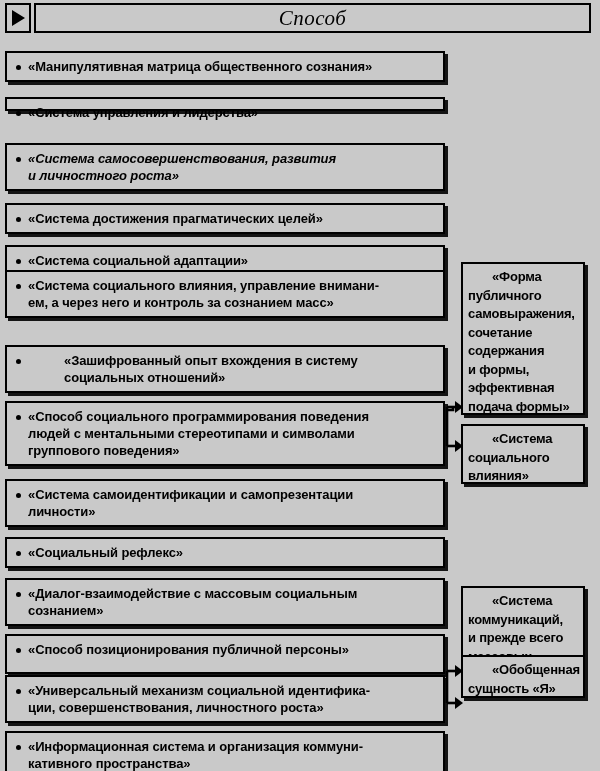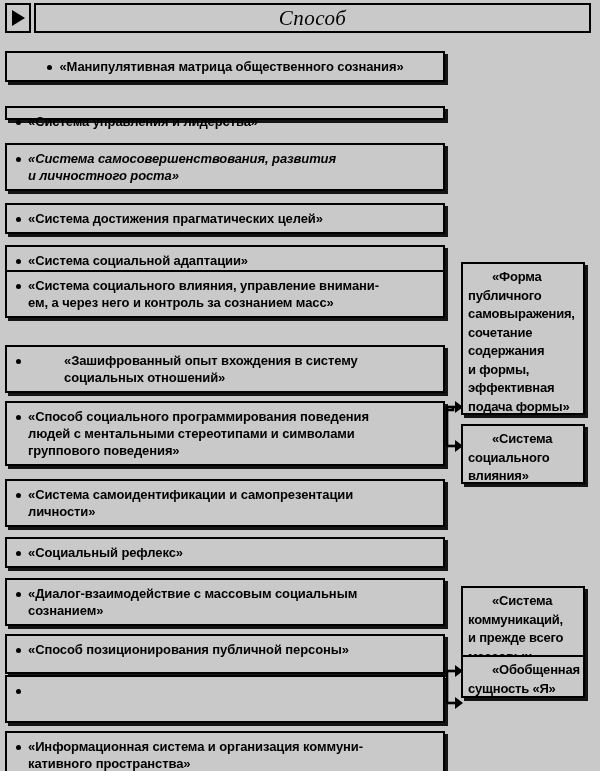--- a/index.html
+++ b/index.html
@@ -107,26 +107,26 @@
 
   <div class="header">
     <div class="header-arrow-box">
       <div class="tri"></div>
     </div>
     <div class="header-title-box">
       <span class="header-title">Способ</span>
     </div>
   </div>
 
-  <div class="panel item" style="top:51px;height:31px;justify-content:center;">
+  <div class="panel item" style="top:51px;height:31px;">
     <span class="bullet"></span>
     <span class="item-text">«Манипулятивная матрица общественного сознания»</span>
   </div>
 
-  <div class="panel item" style="top:106px;height:14px;">
+  <div class="panel item" style="top:97px;height:14px;">
     <span class="bullet"></span>
     <span class="item-text">«Система управления и лидерства»</span>
   </div>
 
   <div class="panel item" style="top:143px;height:48px;font-style:italic;">
     <span class="bullet"></span>
     <span class="item-text">«Система самосовершенствования, развития
 и личностного роста»</span>
   </div>
 
@@ -176,20 +176,22 @@
 сознанием»</span>
   </div>
 
   <div class="panel item" style="top:634px;height:40px;">
     <span class="bullet"></span>
     <span class="item-text">«Способ позиционирования публичной персоны»</span>
   </div>
 
   <div class="panel item" style="top:675px;height:48px;">
     <span class="bullet"></span>
+    <span class="item-text">«Универсальный механизм социальной идентифика-
+ции, совершенствования, личностного роста»</span>
   </div>
 
   <div class="panel item" style="top:731px;height:48px;">
     <span class="bullet"></span>
     <span class="item-text">«Информационная система и организация коммуни-
 кативного пространства»</span>
   </div>
 
   <div class="panel rbox" style="top:262px;height:153px;">
     <span class="rbox-text">«Форма

